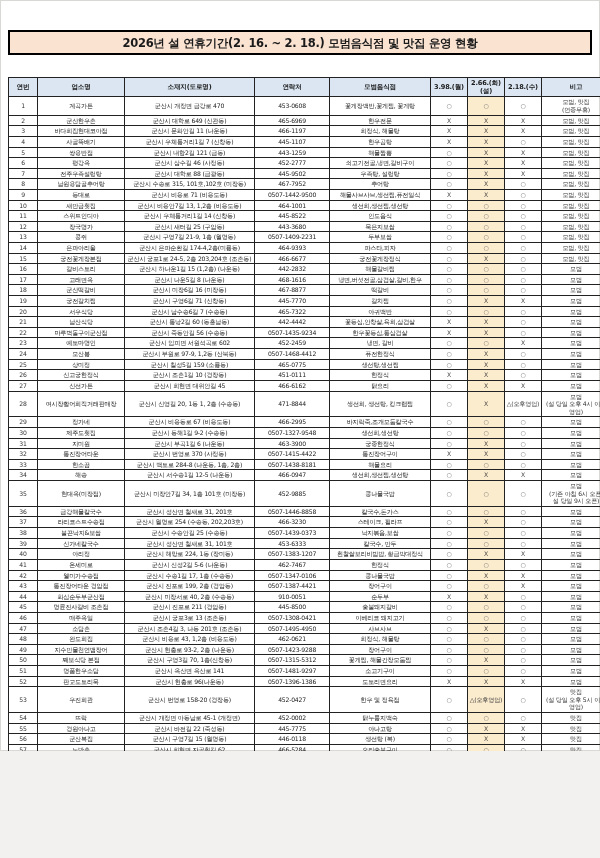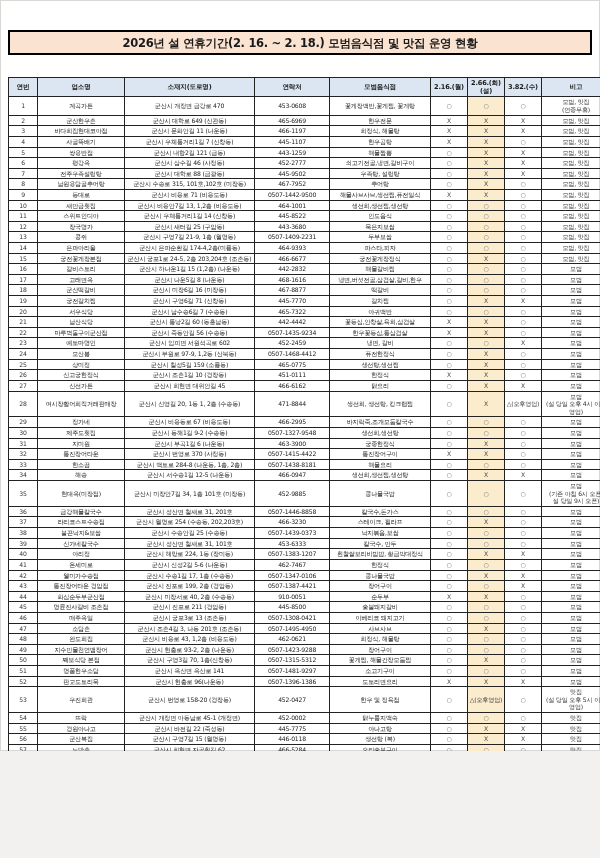--- a/index.html
+++ b/index.html
@@ -67,24 +67,24 @@
 <div class="page">
   <div class="title-bar">2026년 설 연휴기간(2. 16. ~ 2. 18.) 모범음식점 및 맛집 운영 현황</div>
   <table class="main">
     <thead>
         <tr>
           <th class="w1">연번</th>
           <th class="w2">업소명</th>
           <th class="w3">소재지(도로명)</th>
           <th class="w4">연락처</th>
           <th class="w5">모범음식점</th>
-          <th class="w6">2.16.(월)</th>
+          <th class="w6">3.98.(월)</th>
           <th class="w7">2.66.(화)
 (설)</th>
-          <th class="w8">3.82.(수)</th>
+          <th class="w8">2.18.(수)</th>
           <th class="w9">비고</th>
         </tr>
       </thead>
     <tbody>
         <tr>
           <td class="w1 c-no">1</td>
           <td class="w2">계곡가든</td>
           <td class="w3 c-addr">군산시 개정면 금강로 470</td>
           <td class="w4">453-0608</td>
           <td class="w5">꽃게장백반,꽃게찜, 꽃게탕</td>

